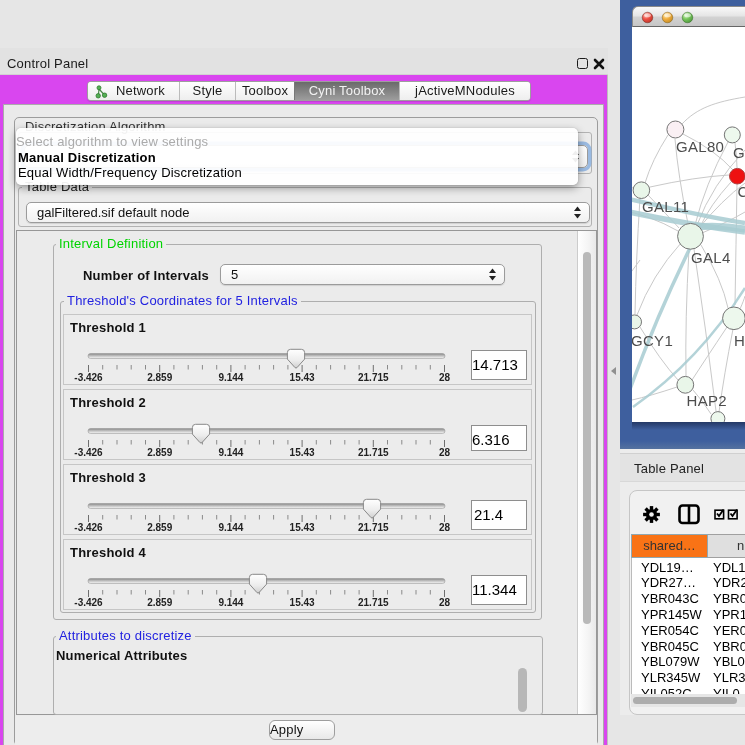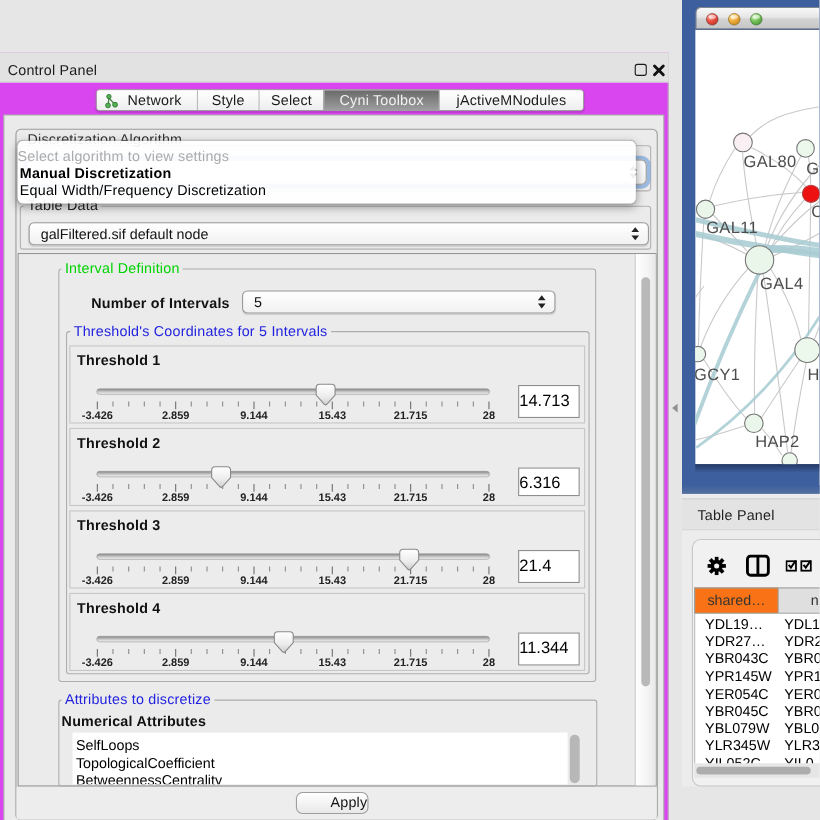--- a/index.html
+++ b/index.html
@@ -18,21 +18,21 @@
   overflow:hidden; background:linear-gradient(#ffffff,#ededed); box-shadow:0 1px 1px rgba(0,0,0,0.12); }
 .tabbar .t { font-size:13px; line-height:18px; text-align:center; color:#1a1a1a;
   border-left:1px solid #bbbbbb; background:linear-gradient(#ffffff,#eeeeee); letter-spacing:0.2px; }
 .tabbar .t:first-child { border-left:none; }
 .tabbar .t.sel { background:linear-gradient(#6a6a6a,#9d9d9d); color:#f2f2f2; border-left-color:#787878; }
 .group { position:absolute; border:1px solid #b2b2b2; border-radius:3px; }
 .gtitle { position:absolute; font-size:13px; line-height:14px; background:#eaeaea; padding:0 3px; letter-spacing:0.2px; }
 .combo { position:absolute; background:linear-gradient(#ffffff,#f1f1f1); border:1px solid #9b9b9b;
   border-radius:5px; font-size:13px; color:#111; box-shadow:0 1px 1px rgba(0,0,0,0.12); }
 .field { position:absolute; background:#fff; border:1px solid #8e8e8e; font-size:15px; color:#000;
-  text-align:left; padding-right:21px; }
+  text-align:center; padding-right:21px; }
 .thrbox { position:absolute; width:469px; height:71px; border:1px solid #c6c6c6; background:#ececec; }
 .thrlab { position:absolute; left:6px; top:5px; font-size:13px; font-weight:bold; color:#111; letter-spacing:0.2px; }
 #popup { position:absolute; left:16px; top:80px; width:562px; height:57px; background:rgba(255,255,255,0.93);
   border-radius:5px; box-shadow:0 3px 9px rgba(0,0,0,0.38), 0 0 1px rgba(0,0,0,0.3); z-index:50; }
 </style></head>
 <body>
 <div id="page">
   <div id="cpwin">
     <div class="abs" style="left:0;top:0;width:608px;height:27px;background:#e2e2e2;border-bottom:1px solid #d2d2d2"></div>
     <div class="abs t13" style="left:7px;top:8px">Control Panel</div>
@@ -61,21 +61,21 @@
 
     <div id="popup">
       <div class="abs" style="left:0;top:6px;width:562px;text-align:left;font-size:13px;color:#ababab;letter-spacing:0.2px">Select algorithm to view settings</div>
       <div class="abs" style="left:2px;top:22px;font-size:13px;font-weight:bold;color:#000;letter-spacing:0.2px">Manual Discretization</div>
       <div class="abs" style="left:2px;top:37px;font-size:13px;color:#000;letter-spacing:0.2px">Equal Width/Frequency Discretization</div>
     </div>
 
     <div class="tabbar" style="left:87px;top:33px">
       <div class="t" style="width:91px;padding-left:14px">Network</div>
       <div class="t" style="width:56px">Style</div>
-      <div class="t" style="width:59px">Select</div>
+      <div class="t" style="width:59px">Toolbox</div>
       <div class="t sel" style="width:105px">Cyni Toolbox</div>
       <div class="t" style="width:131px">jActiveMNodules</div>
     </div>
     <svg class="abs" style="left:95px;top:37px" width="13" height="14" viewBox="0 0 13 14">
       <path d="M4 4 L3.5 9 M4.5 4.5 L9 9.5" stroke="#4a8a4a" stroke-width="1.2" fill="none"></path>
       <circle cx="4" cy="2.8" r="2" fill="#55b055" stroke="#2e7a2e" stroke-width="0.8"></circle>
       <circle cx="3.2" cy="10.8" r="2.2" fill="#55b055" stroke="#2e7a2e" stroke-width="0.8"></circle>
       <circle cx="9.6" cy="10.2" r="2.2" fill="#55b055" stroke="#2e7a2e" stroke-width="0.8"></circle>
     </svg>
 
@@ -203,27 +203,24 @@
           <text x="309.3" y="65.8" text-anchor="middle" font-size="10" font-weight="bold" fill="#222">21.715</text>
           <text x="380.5" y="65.8" text-anchor="middle" font-size="10" font-weight="bold" fill="#222">28</text>
           <path transform="translate(194.0,34.3)" d="M -8.6 3.2 Q -8.6 0 -5.4 0 L 5.4 0 Q 8.6 0 8.6 3.2 L 8.6 9.8 L 1.1 18.2 Q 0 19.3 -1.1 18.2 L -8.6 9.8 Z" fill="url(#thg)" stroke="#898989" stroke-width="1"></path>
         </svg>
   <div class="field" style="left:407px;top:35px;width:56px;height:30px;line-height:28px">11.344</div>
 </div>
 
     <div class="group" style="left:53px;top:588px;width:490px;height:79px;border-color:#aeaeae"></div>
     <div class="gtitle" style="left:56px;top:581px;background:#ebebeb;color:#2222e0">Attributes to discretize</div>
     <div class="abs" style="left:56px;top:600px;font-size:13px;font-weight:bold;color:#111;letter-spacing:0.2px">Numerical Attributes</div>
-    <div class="abs" style="left:66px;top:618px;width:450px;height:47px;background:#fff;overflow:hidden">
-      <div style="font-size:13px;line-height:16px;padding:4px 0 0 3px;color:#000">SelfLoops<br>TopologicalCoefficient<br>BetweennessCentrality</div>
-    </div>
     <div class="abs" style="left:518px;top:620px;width:9px;height:44px;background:#b7b7b7;border-radius:4.5px"></div>
 
     <div class="abs" style="left:15px;top:668px;width:582px;height:29px;background:#ededed"></div>
-    <div class="abs" style="left:269px;top:672px;width:66px;height:20px;border:1px solid #9e9e9e;border-radius:6px;background:linear-gradient(#ffffff,#e8e8e8);font-size:13px;text-align:right;line-height:18px;color:#111;letter-spacing:0.2px">Apply</div>
+    <div class="abs" style="left:269px;top:672px;width:66px;height:20px;border:1px solid #9e9e9e;border-radius:6px;background:linear-gradient(#ffffff,#e8e8e8);font-size:13px;text-align:left;line-height:18px;color:#111;letter-spacing:0.2px">Apply</div>
 
   </div>
 
   <div class="abs" style="left:611px;top:367px;width:0;height:0;border-top:4px solid transparent;border-bottom:4px solid transparent;border-right:5px solid #909090"></div>
 
   <div class="abs" style="left:620px;top:0;width:125px;height:449px;background:#3e5f9e"></div>
   <div class="abs" style="left:620px;top:441px;width:125px;height:8px;background:linear-gradient(#3e5f9e,#54719f)"></div>
 
   <div class="abs" style="left:632px;top:6px;width:113px;height:21px;background:linear-gradient(#f9f9f9,#e6e6e6 45%,#d2d2d2 55%,#c6c6c6);border:1px solid #8a8a8a;border-right:none;border-bottom:1px solid #666;border-top-left-radius:6px"></div>
   <svg class="abs" style="left:632px;top:6px" width="113" height="21" viewBox="0 0 113 21">

